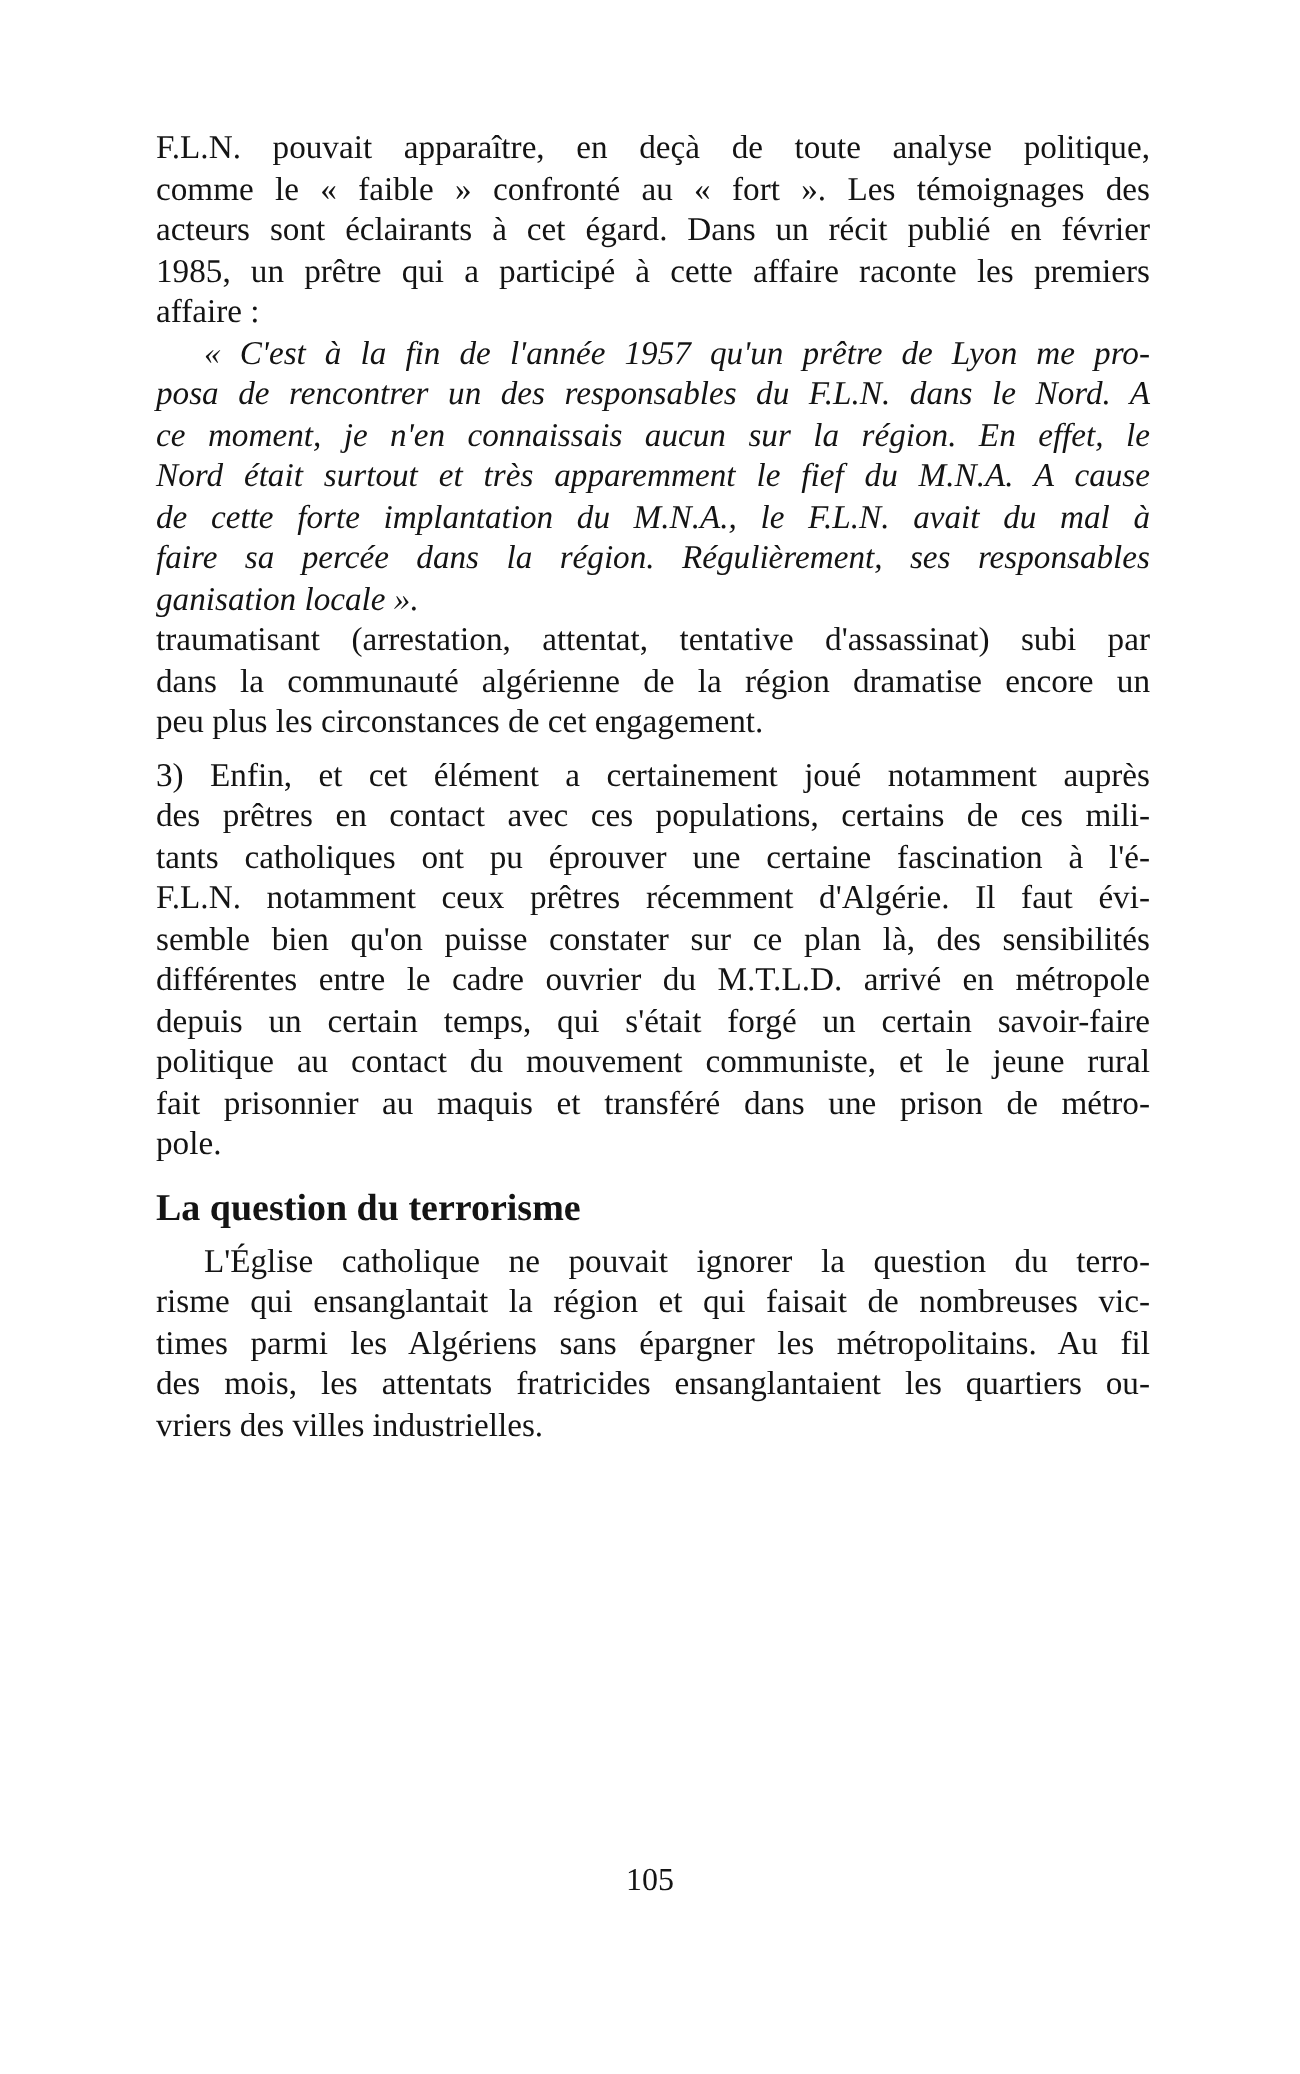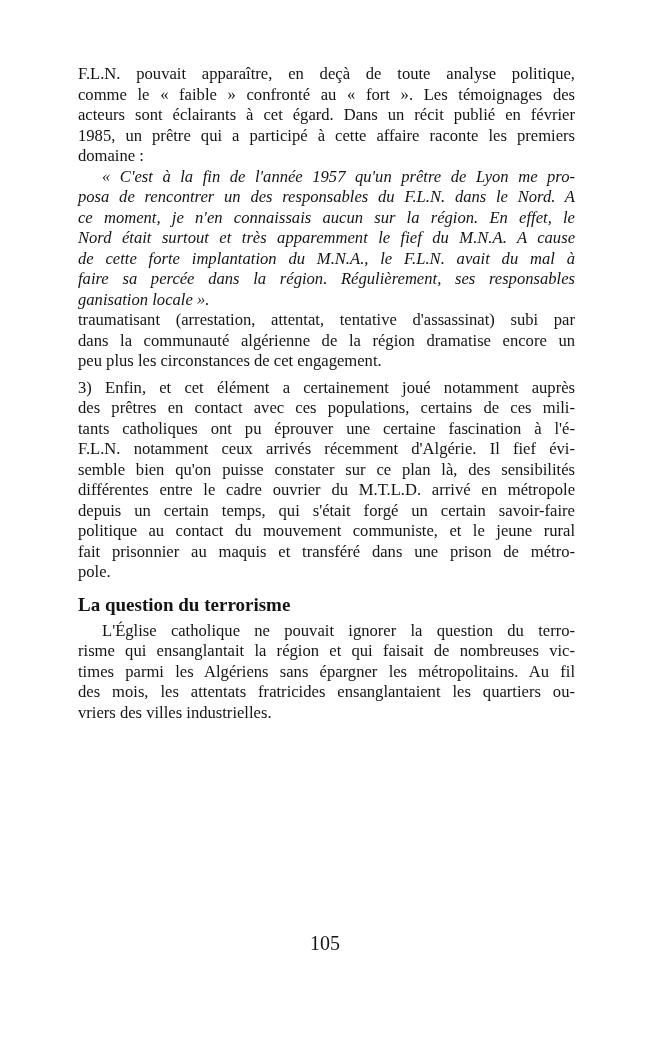--- a/index.html
+++ b/index.html
@@ -49,34 +49,34 @@
     margin-top: 10px;
     margin-bottom: 4px;
     white-space: nowrap;
   }
   .page-number {
     position: absolute;
     top: 932px;
     left: 0;
     width: 650px;
     text-align: center;
-    font-size: 20px;
+    font-size: 16px;
   }
 </style>
 </head>
 <body>
 
 <div class="page">
 
   <div>
     <span class="line">F.L.N. pouvait apparaître, en deçà de toute analyse politique,</span>
     <span class="line">comme le « faible » confronté au « fort ». Les témoignages des</span>
     <span class="line">acteurs sont éclairants à cet égard. Dans un récit publié en février</span>
     <span class="line">1985, un prêtre qui a participé à cette affaire raconte les premiers</span>
-    <span class="line last">domaine :</span>
+    <span class="line last">affaire :</span>
   </div>
 
   <div class="italic">
     <span class="line indent">« C'est à la fin de l'année 1957 qu'un prêtre de Lyon me pro-</span>
     <span class="line">posa de rencontrer un des responsables du F.L.N. dans le Nord. A</span>
     <span class="line">ce moment, je n'en connaissais aucun sur la région. En effet, le</span>
     <span class="line">Nord était surtout et très apparemment le fief du M.N.A. A cause</span>
     <span class="line">de cette forte implantation du M.N.A., le F.L.N. avait du mal à</span>
     <span class="line">faire sa percée dans la région. Régulièrement, ses responsables</span>
     <span class="line last">ganisation locale ».</span>
@@ -87,21 +87,21 @@
     <span class="line">dans la communauté algérienne de la région dramatise encore un</span>
     <span class="line last">peu plus les circonstances de cet engagement.</span>
   </div>
 
   <div class="para-gap"></div>
 
   <div>
     <span class="line">3) Enfin, et cet élément a certainement joué notamment auprès</span>
     <span class="line">des prêtres en contact avec ces populations, certains de ces mili-</span>
     <span class="line">tants catholiques ont pu éprouver une certaine fascination à l'é-</span>
-    <span class="line">F.L.N. notamment ceux arrivés récemment d'Algérie. Il fief évi-</span>
+    <span class="line">F.L.N. notamment ceux prêtres récemment d'Algérie. Il faut évi-</span>
     <span class="line">semble bien qu'on puisse constater sur ce plan là, des sensibilités</span>
     <span class="line">différentes entre le cadre ouvrier du M.T.L.D. arrivé en métropole</span>
     <span class="line">depuis un certain temps, qui s'était forgé un certain savoir-faire</span>
     <span class="line">politique au contact du mouvement communiste, et le jeune rural</span>
     <span class="line">fait prisonnier au maquis et transféré dans une prison de métro-</span>
     <span class="line last">pole.</span>
   </div>
 
   <div class="heading">La question du terrorisme</div>
 

